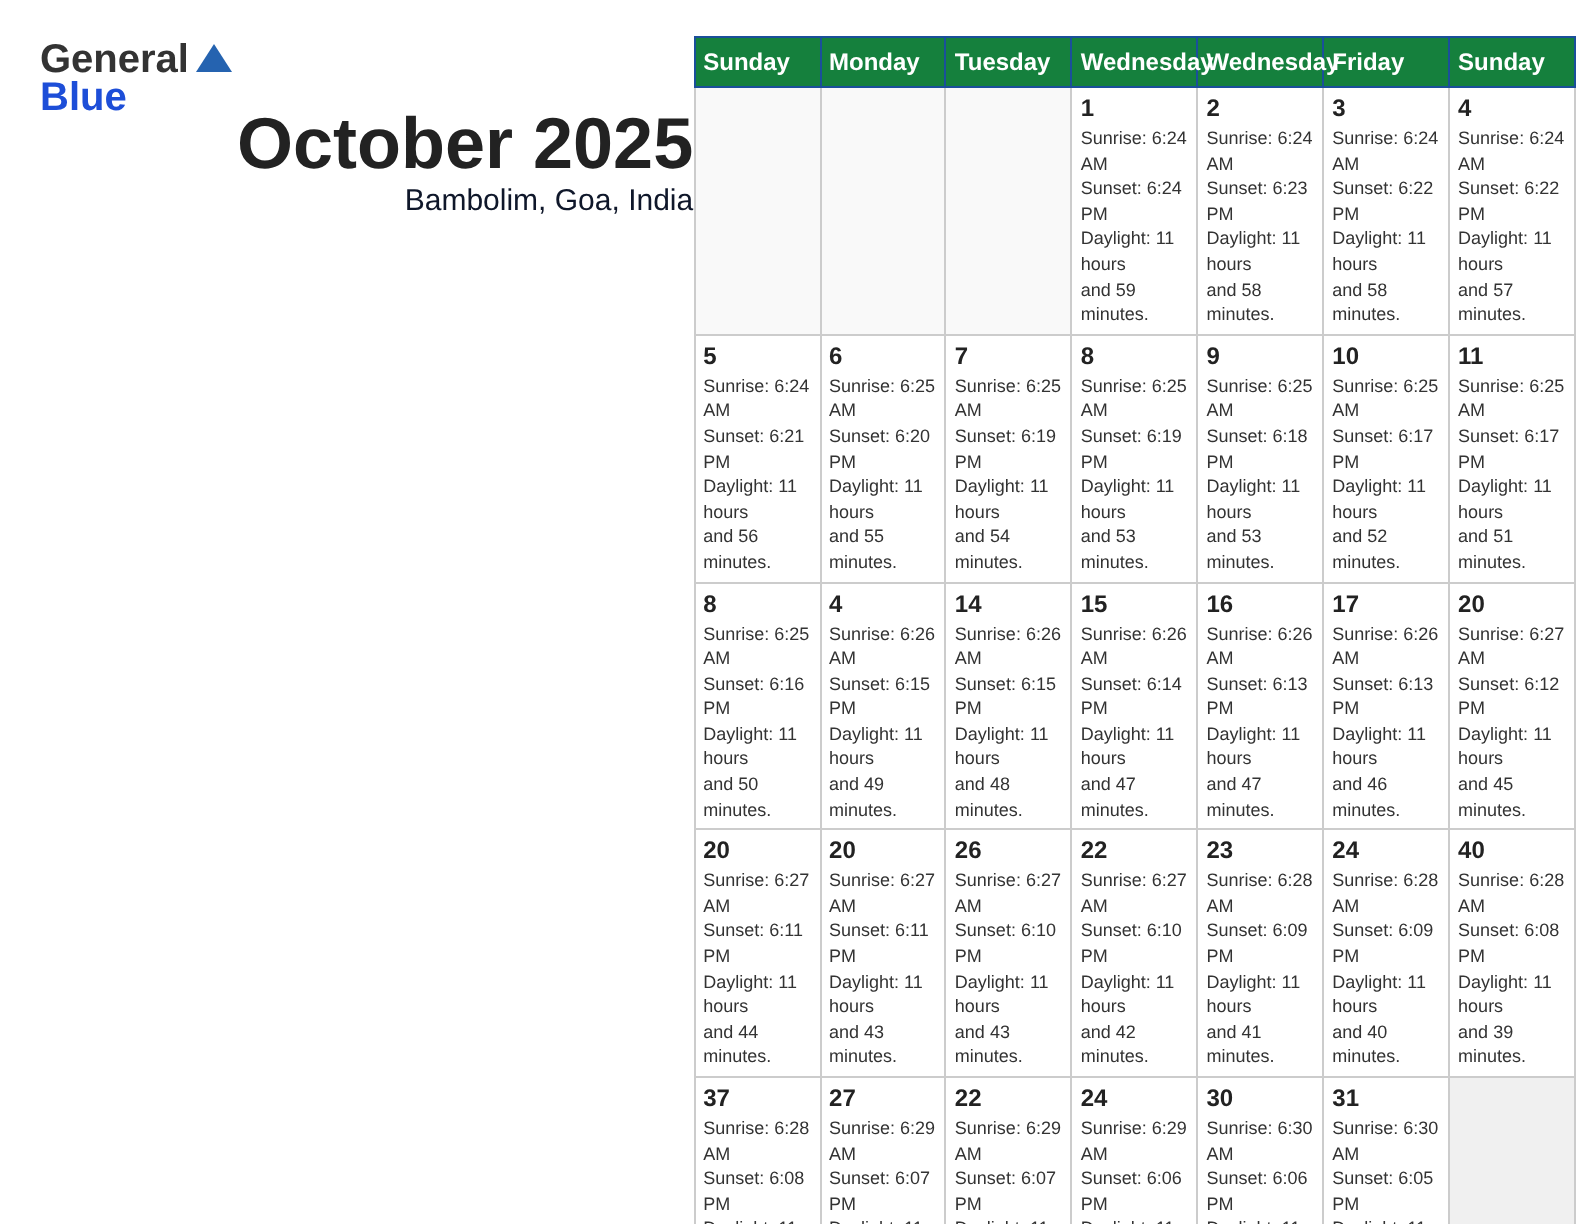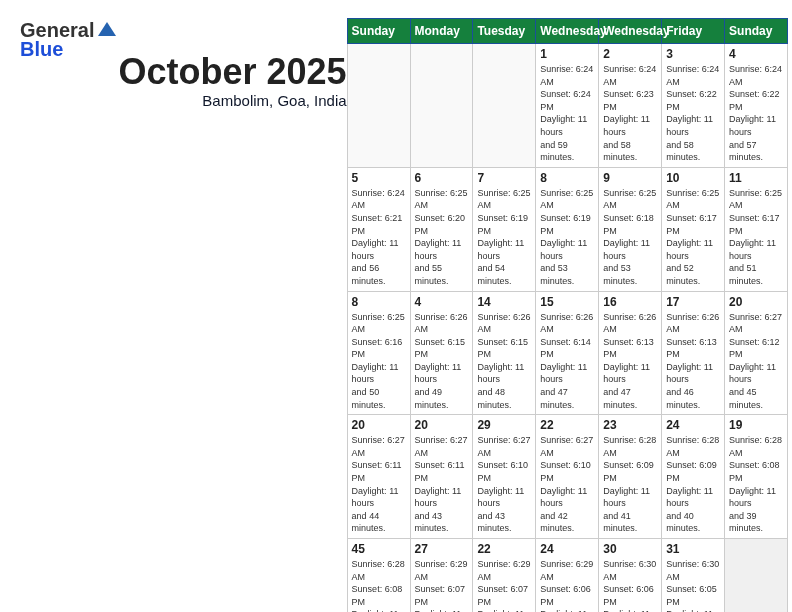--- a/index.html
+++ b/index.html
@@ -271,21 +271,21 @@
 and 44 minutes.</div>
           </td>
           <td>
             <span class="day-number">20</span>
             <div class="day-info" style="white-space: pre-line;">Sunrise: 6:27 AM
 Sunset: 6:11 PM
 Daylight: 11 hours
 and 43 minutes.</div>
           </td>
           <td>
-            <span class="day-number">29</span>
+            <span class="day-number">26</span>
             <div class="day-info" style="white-space: pre-line;">Sunrise: 6:27 AM
 Sunset: 6:10 PM
 Daylight: 11 hours
 and 43 minutes.</div>
           </td>
           <td>
             <span class="day-number">22</span>
             <div class="day-info" style="white-space: pre-line;">Sunrise: 6:27 AM
 Sunset: 6:10 PM
 Daylight: 11 hours
@@ -299,30 +299,30 @@
 and 41 minutes.</div>
           </td>
           <td>
             <span class="day-number">24</span>
             <div class="day-info" style="white-space: pre-line;">Sunrise: 6:28 AM
 Sunset: 6:09 PM
 Daylight: 11 hours
 and 40 minutes.</div>
           </td>
           <td>
-            <span class="day-number">19</span>
+            <span class="day-number">40</span>
             <div class="day-info" style="white-space: pre-line;">Sunrise: 6:28 AM
 Sunset: 6:08 PM
 Daylight: 11 hours
 and 39 minutes.</div>
           </td>
         </tr>
         <tr>
           <td>
-            <span class="day-number">45</span>
+            <span class="day-number">37</span>
             <div class="day-info" style="white-space: pre-line;">Sunrise: 6:28 AM
 Sunset: 6:08 PM
 Daylight: 11 hours
 and 39 minutes.</div>
           </td>
           <td>
             <span class="day-number">27</span>
             <div class="day-info" style="white-space: pre-line;">Sunrise: 6:29 AM
 Sunset: 6:07 PM
 Daylight: 11 hours

